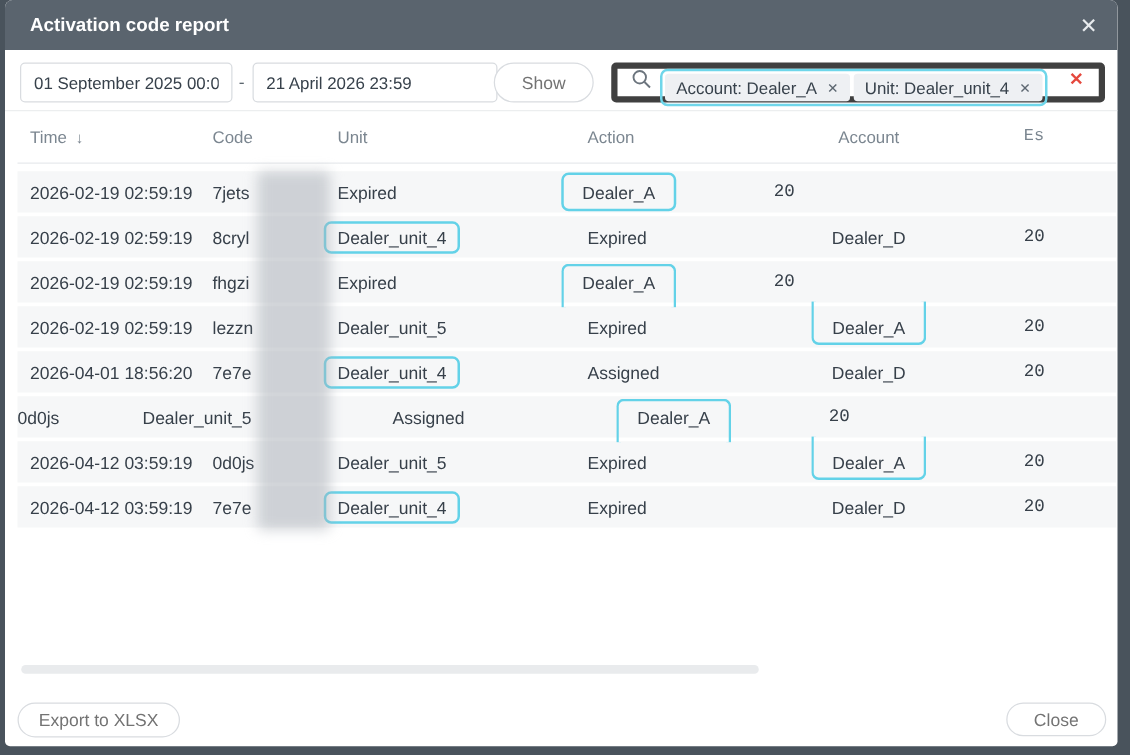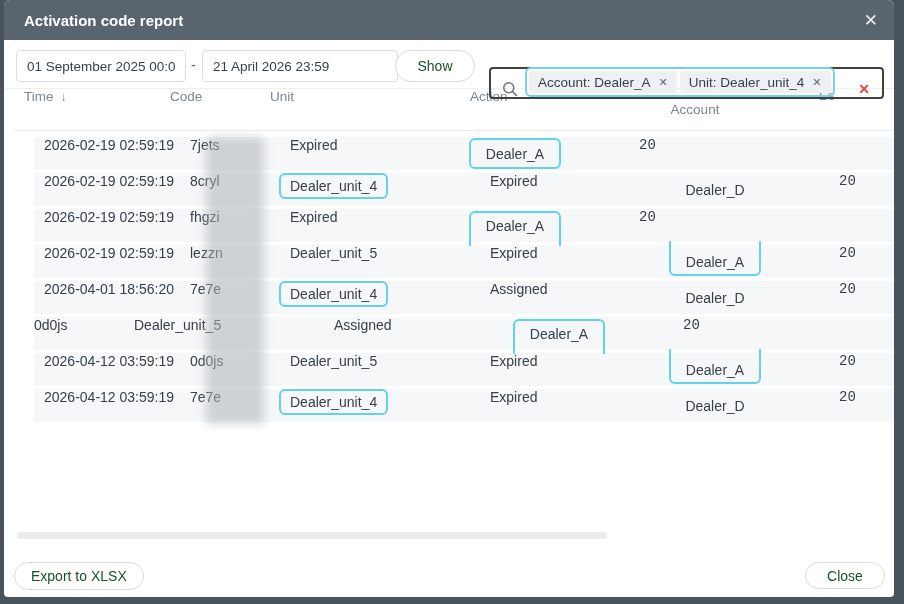--- a/index.html
+++ b/index.html
@@ -14,46 +14,46 @@
   .dlg-close{color:#e8ebee;font-size:17px;line-height:1;cursor:pointer;}
   
   .toolbar{position:relative;height:49px;border-bottom:1px solid #eceeef;box-sizing:border-box;}
   .toolbar input{font-family:"Liberation Sans",sans-serif;font-size:13.5px;color:#37414b;
                  border:1px solid #d9dce0;border-radius:4px;height:32px;box-sizing:border-box;
                  padding:0 10px;outline:none;white-space:nowrap;overflow:hidden;}
   .date-from{position:absolute;left:12px;top:10px;width:170px;}
   .date-sep{position:absolute;left:187px;top:17px;color:#5c666f;font-size:14px;}
   .date-to{position:absolute;left:198px;top:10px;width:196px;}
   .btn{display:inline-flex;align-items:center;justify-content:center;background:#fff;
-       border:1px solid #d9dce0;border-radius:16px;color:#14532d;font-size:14px;
+       border:1px solid #d9dce0;border-radius:16px;color:#737373;font-size:14px;
        font-family:"Liberation Sans",sans-serif;cursor:pointer;box-sizing:border-box;}
   .show-btn{position:absolute;left:391px;top:10px;width:80px;height:32px;}
-  .search-box{position:absolute;left:485px;top:27px;width:395px;height:32px;
-              border:2px solid #404040;border-radius:4px;box-sizing:border-box;
-              display:flex;align-items:flex-end;padding-left:11px;}
+  .search-box{position:absolute;left:485px;top:10px;width:395px;height:32px;
+              border:5px solid #404040;border-radius:4px;box-sizing:border-box;
+              display:flex;align-items:flex-start;padding-left:11px;}
   .search-icon{flex:0 0 auto;width:16px;height:16px;margin-right:7px;}
   .chips-wrap{display:flex;align-items:center;gap:3px;border:2px solid #6fd6ea;
               border-radius:6px;padding:2px;box-sizing:border-box;}
   .chip{display:flex;align-items:center;gap:8px;background:#eef0f3;border-radius:3px;
         height:22px;padding:0 9px;font-size:13.5px;color:#37414b;white-space:nowrap;}
   .chip-x{color:#5d6771;font-size:11px;cursor:pointer;}
   .clear-x{margin-left:auto;margin-right:12px;color:#e5483d;font-size:14px;font-weight:bold;cursor:pointer;}
   
-  .band{display:flex;box-sizing:border-box;}
+  .band{display:flex;align-items:center;box-sizing:border-box;}
   .c-time{width:156px;padding-left:10px;box-sizing:border-box;flex:0 0 auto;white-space:nowrap;}
   .c-code{width:100px;flex:0 0 auto;white-space:nowrap;}
   .c-unit{width:200px;flex:0 0 auto;white-space:nowrap;}
   .c-action{width:150px;flex:0 0 auto;white-space:nowrap;}
   .c-account{width:150px;flex:0 0 auto;text-align:center;position:relative;align-self:stretch;
              display:flex;align-items:center;justify-content:center;}
   .c-exp{margin-left:49px;width:40px;flex:0 0 auto;white-space:nowrap;font-family:Liberation Mono, monospace;}
   .table-head{height:42px;margin-left:10px;width:879px;color:#7b8690;font-size:13.5px;
               border-bottom:1px solid #e8eaed;}
   .sort-arrow{margin-left:7px;font-size:12px;color:#7b8690;}
-  .rows{margin-top:6px;padding-left:20px;}
+  .rows{margin-top:6px;}
   .row{height:33px;margin:0 0 3px 10px;width:879px;background:#f6f7f8;font-size:14px;color:#37404a;}
   .unit-text{display:inline-block;}
   .unit-hl{border:2px solid #63d2e8;border-radius:6px;padding:3px 9px;margin-left:-11px;background:transparent;}
   .acct-box{position:absolute;left:50%;margin-left:-46px;width:92px;border:2px solid #63d2e8;
             box-sizing:border-box;pointer-events:none;}
   .acct-solo{top:1px;bottom:1px;border-radius:6px;}
   .acct-top{top:2px;bottom:-4px;border-bottom:none;border-radius:6px 6px 0 0;}
   .acct-bottom{top:-4px;bottom:2px;border-top:none;border-radius:0 0 6px 6px;}
   .code-blur{position:absolute;left:202px;top:137px;width:58px;height:287px;
              background:rgba(173,179,186,0.55);filter:blur(5px);border-radius:4px;pointer-events:none;}

